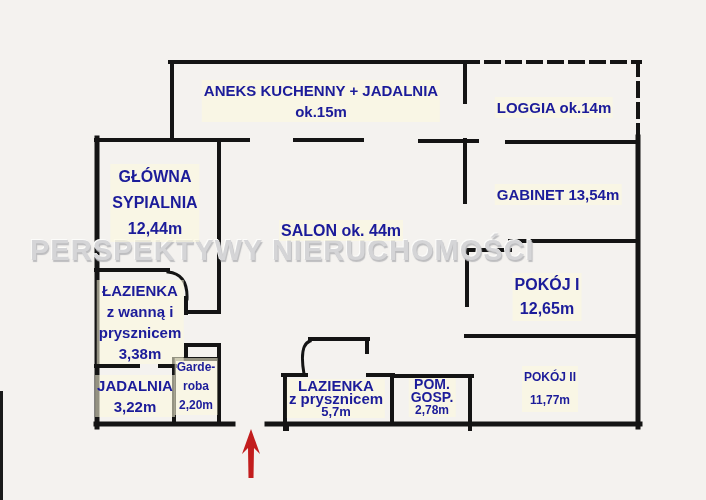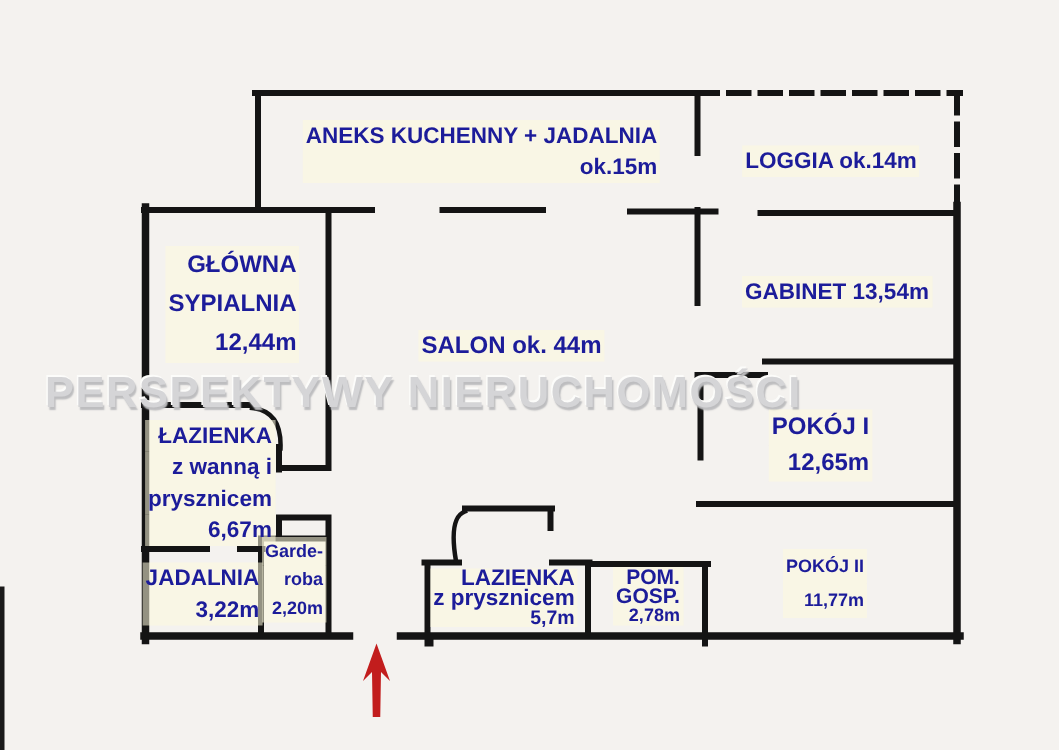--- a/index.html
+++ b/index.html
@@ -11,22 +11,22 @@
   html,body{margin:0;padding:0;}
   body{width:706px;height:500px;overflow:hidden;background:#f3f1ee;
        font-family:"Liberation Sans", sans-serif;}
   #stage{position:relative;width:706px;height:500px;background:#f4f2ef;}
   #walls{position:absolute;left:0;top:0;}
   .wall{stroke:var(--walls);fill:none;stroke-linecap:square;}
   .dash{stroke-dasharray:13 8;}
   .arrowp{fill:var(--entrance-arrow);stroke:none;}
   .wm{position:absolute;left:30px;top:234px;font-size:29px;font-weight:bold;
       letter-spacing:1px;white-space:nowrap;color:var(--watermark);
-      text-shadow:1px 2px 1px #bdbdbf, -1px -1px 0 #fcfcfa;z-index:1;margin-top:12px;}
-  .lbl{position:absolute;transform:translateX(-50%);text-align:right;
+      text-shadow:1px 2px 1px #bdbdbf, -1px -1px 0 #fcfcfa;z-index:1;}
+  .lbl{position:absolute;transform:translateX(-50%);text-align:center;
        white-space:nowrap;color:var(--label-text);font-weight:bold;
        font-size:15px;line-height:21px;z-index:3;}
   .lbl .ln{display:block;background:rgba(253,249,220,0.55);padding:0 2px;}
   .edge{position:absolute;left:0;top:391px;width:3px;height:109px;
         background:#1a1a1a;z-index:2;}
 </style>
 </head>
 <body>
 
 <div id="stage">
@@ -91,21 +91,21 @@
 
   <div class="lbl" style="left:550px;top:366px;line-height:23px;font-size:12px">
     <span class="ln">POKÓJ II</span>
     <span class="ln">11,77m</span>
   </div>
 
   <div class="lbl" style="left:140px;top:280px">
     <span class="ln">ŁAZIENKA</span>
     <span class="ln">z wanną i</span>
     <span class="ln">prysznicem</span>
-    <span class="ln">6,67m</span>
+    <span class="ln">3,38m</span>
   </div>
 
   <div class="lbl" style="left:135px;top:375px">
     <span class="ln">JADALNIA</span>
     <span class="ln">3,22m</span>
   </div>
 
   <div class="lbl" style="left:196px;top:358px;font-size:12px;line-height:19px">
     <span class="ln">Garde-</span>
     <span class="ln">roba</span>

